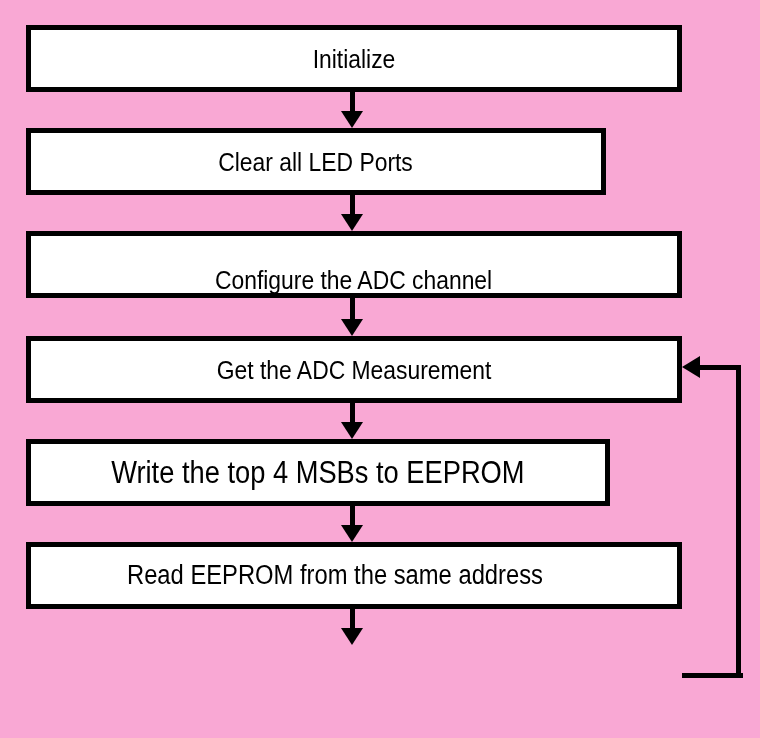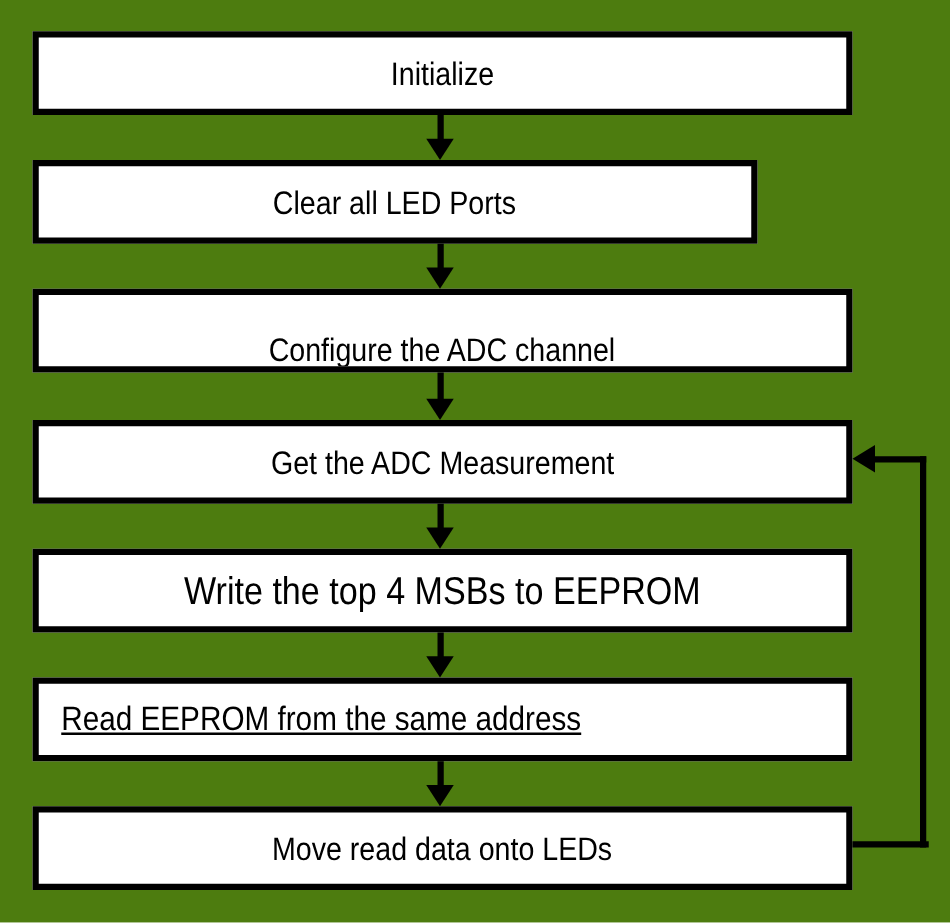--- a/index.html
+++ b/index.html
@@ -8,21 +8,21 @@
     padding: 0;
     background: #ffffff;
   }
   body {
     font-family: "Liberation Sans", sans-serif;
   }
   #chart-root {
     position: relative;
     width: 760px;
     height: 738px;
-    background: #4d7c0f;
+    background: #f9a8d4;
     overflow: hidden;
   }
   .flow-box {
     position: absolute;
     box-sizing: border-box;
     background: #ffffff;
     border: 5px solid #000000;
     display: flex;
     align-items: center;
     justify-content: center;
@@ -31,23 +31,22 @@
   .flow-box-label {
     color: #000000;
     font-family: "Liberation Sans", sans-serif;
     font-weight: 400;
     line-height: 1;
     white-space: nowrap;
     transform: scaleX(0.88);
     transform-origin: center center;
   }
   .flow-box.align-left {
-    justify-content: flex-start;
+    justify-content: center;
     padding-left: 18px;
-    text-decoration: underline;
   }
   .flow-box.align-left .flow-box-label {
     transform-origin: left center;
   }
   
   .connector {
     position: absolute;
   }
   .connector-stem {
     position: absolute;
@@ -89,31 +88,28 @@
   </div>
 
   <div class="flow-box" id="node-2" style="left: 26px; top: 231px; width: 656px; height: 67px; border-width: 5px; border-color: rgb(0, 0, 0); align-items: flex-end;">
     <span class="flow-box-label" style="font-size: 26px; color: rgb(0, 0, 0);">Configure the ADC channel</span>
   </div>
 
   <div class="flow-box" id="node-3" style="left: 26px; top: 336px; width: 656px; height: 67px; border-width: 5px; border-color: rgb(0, 0, 0);">
     <span class="flow-box-label" style="font-size: 26px; color: rgb(0, 0, 0);">Get the ADC Measurement</span>
   </div>
 
-  <div class="flow-box" id="node-4" style="left: 26px; top: 439px; width: 656px; height: 67px; border-width: 5px; border-color: rgb(0, 0, 0);">
+  <div class="flow-box" id="node-4" style="left: 26px; top: 439px; width: 584px; height: 67px; border-width: 5px; border-color: rgb(0, 0, 0);">
     <span class="flow-box-label" style="font-size: 31px; color: rgb(0, 0, 0);">Write the top 4 MSBs to EEPROM</span>
   </div>
 
   <div class="flow-box align-left" id="node-5" style="left: 26px; top: 542px; width: 656px; height: 67px; border-width: 5px; border-color: rgb(0, 0, 0);">
     <span class="flow-box-label" style="font-size: 27px; color: rgb(0, 0, 0);">Read EEPROM from the same address</span>
   </div>
 
-  <div class="flow-box" id="node-6" style="left: 26px; top: 645px; width: 656px; height: 67px; border-width: 5px; border-color: rgb(0, 0, 0);">
-    <span class="flow-box-label" style="font-size: 26px; color: rgb(0, 0, 0);">Move read data onto LEDs</span>
-  </div>
 
   <div class="connector" id="conn-0" style="left: 341px; top: 92px; width: 22px; height: 36px;">
     <div class="connector-stem" style="left: 8.5px; top: 0px; width: 5px; height: 21px; background: rgb(0, 0, 0);"></div>
     <div class="connector-head" style="left: 0px; top: 19px; border-top-color: rgb(0, 0, 0);"></div>
   </div>
   <div class="connector" id="conn-1" style="left: 341px; top: 195px; width: 22px; height: 36px;">
     <div class="connector-stem" style="left: 8.5px; top: 0px; width: 5px; height: 21px; background: rgb(0, 0, 0);"></div>
     <div class="connector-head" style="left: 0px; top: 19px; border-top-color: rgb(0, 0, 0);"></div>
   </div>
   <div class="connector" id="conn-2" style="left: 341px; top: 298px; width: 22px; height: 38px;">

